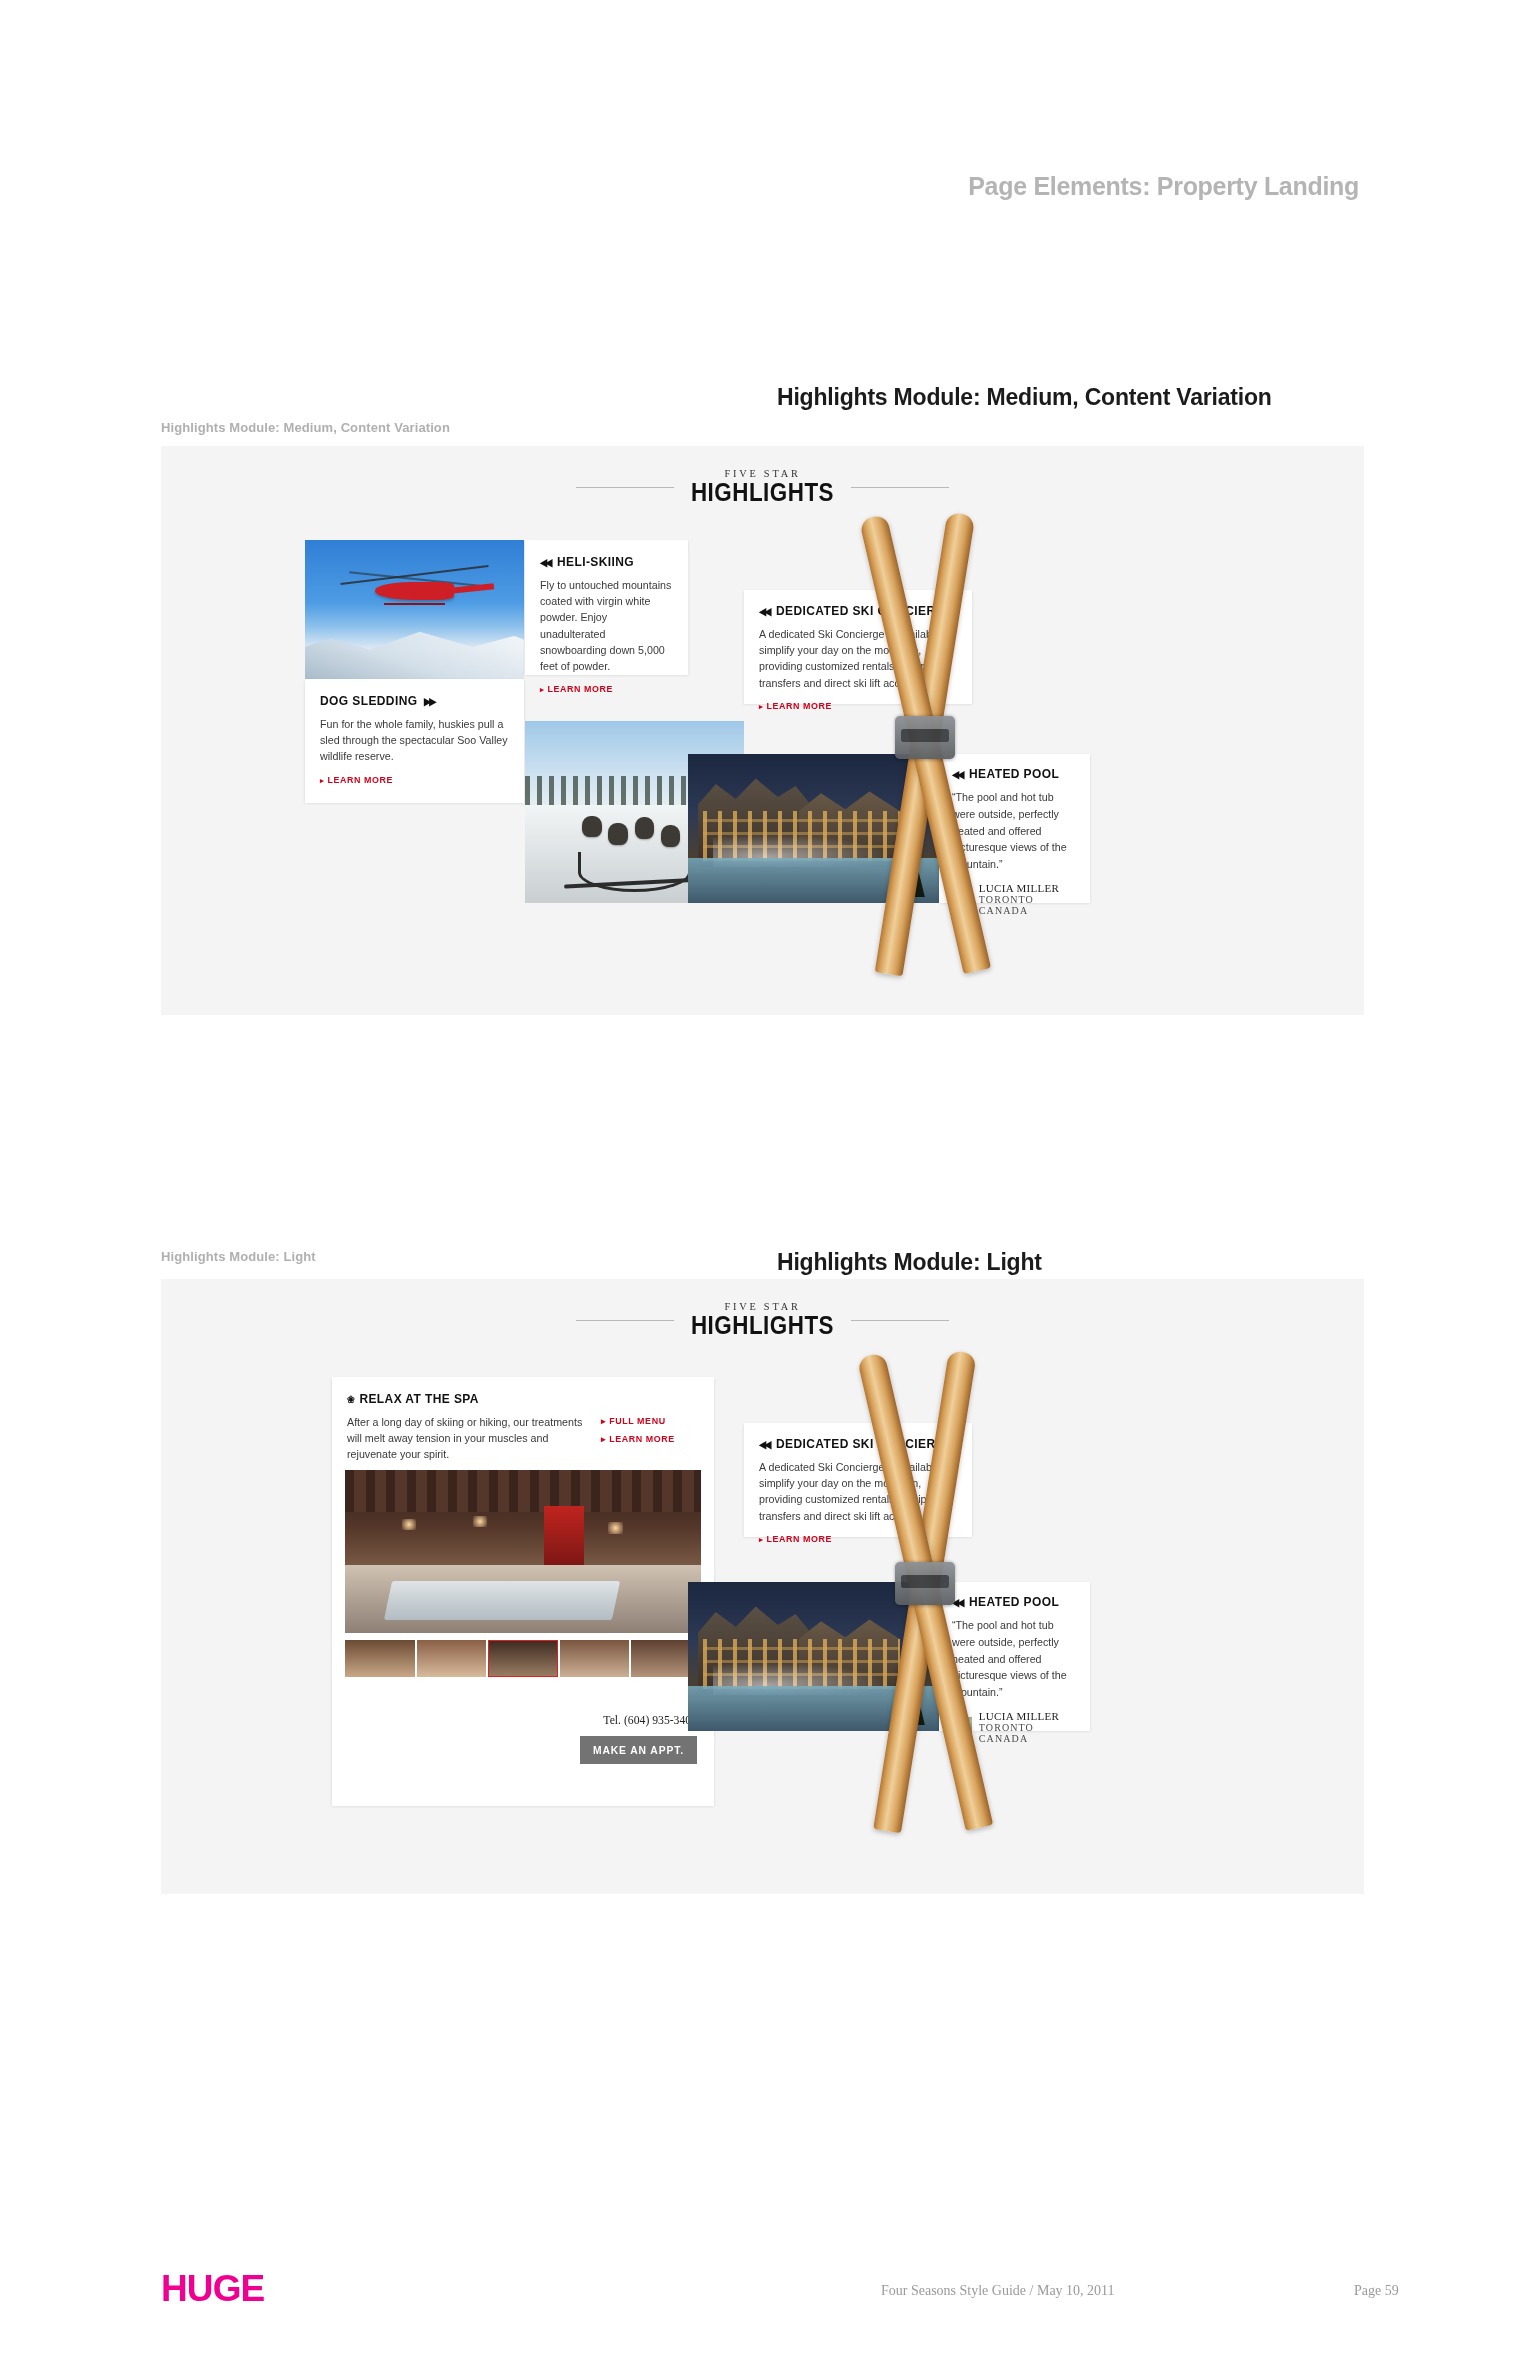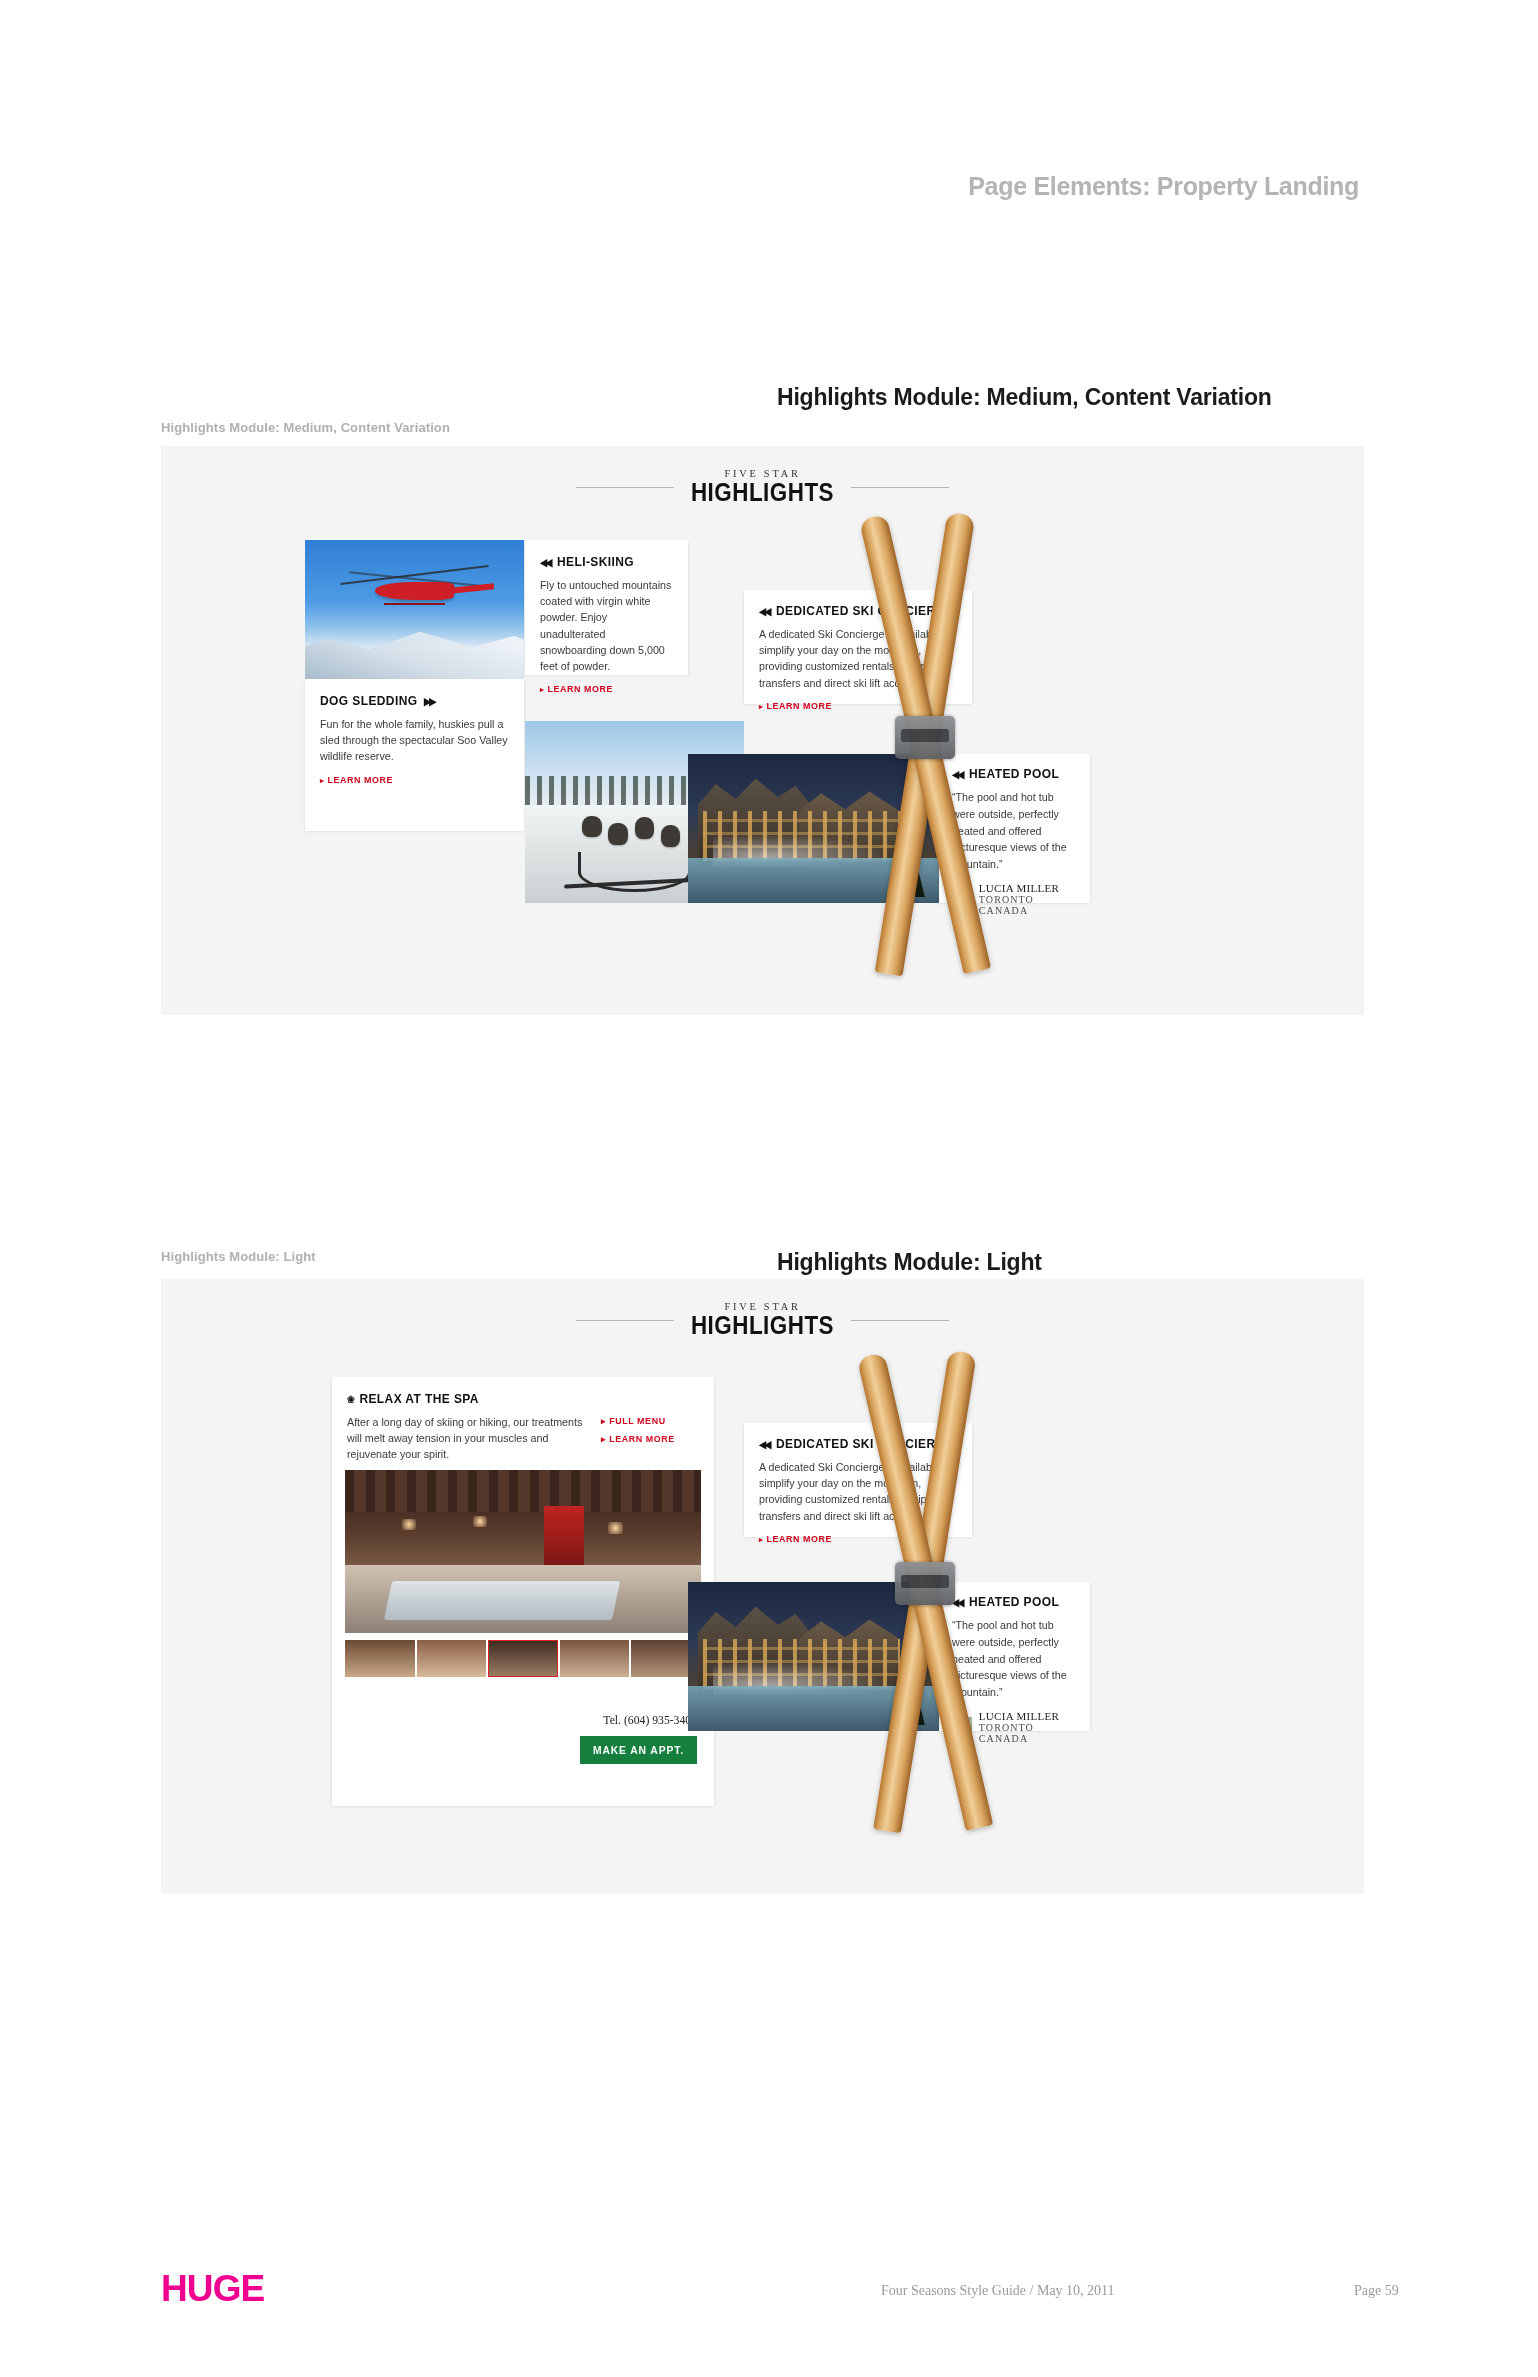--- a/index.html
+++ b/index.html
@@ -214,21 +214,21 @@
     transform:scaleY(1.12); transform-origin:left center;
   }
   .svc-row {
     font-size:10.7px; color:#2f6ea8; padding:6.5px 0 5.6px 0;
     border-bottom:0.9px solid #e2e2e2;
   }
   .tel {
     font-family:"Liberation Serif", serif; font-size:11.7px; color:#222;
   }
   .appt-btn {
-    background:#15803d; color:#fff; font-weight:bold; font-size:10.3px;
+    background:#737373; color:#fff; font-weight:bold; font-size:10.3px;
     letter-spacing:0.9px; padding:8.4px 13px; display:inline-block;
   }
   .full-menu {
     font-size:8.9px; font-weight:bold; color:#d0021b; letter-spacing:0.6px;
   }
 
   
   .quote { font-size:10.7px; line-height:1.55; color:#3a3a3a; }
   .attrib-wrap { display:flex; align-items:center; gap:6.5px; margin-top:9.3px; }
   .attrib-img {
@@ -312,21 +312,21 @@
       <span class="arrow">◀◀</span>
       <span>HELI-SKIING</span>
     </div>
     <div class="card-body">Fly to untouched mountains coated with virgin white powder. Enjoy unadulterated snowboarding down 5,000 feet of powder.</div>
     <div class="learn">
       <span class="caret">▸</span>
       <span>LEARN MORE</span>
     </div>
   </div>
 
-  <div class="card" style="left:144px; top:233px; width:219px; height:152px; padding:15px 15px 0 15px;">
+  <div class="card" style="left:144px; top:233px; width:219px; height:124px; padding:15px 15px 0 15px;">
     <div class="card-head">
       <span>DOG SLEDDING</span>
       <span class="arrow">▶▶</span>
     </div>
     <div class="card-body">Fun for the whole family, huskies pull a sled through the spectacular Soo Valley wildlife reserve.</div>
     <div class="learn">
       <span class="caret">▸</span>
       <span>LEARN MORE</span>
     </div>
   </div>

